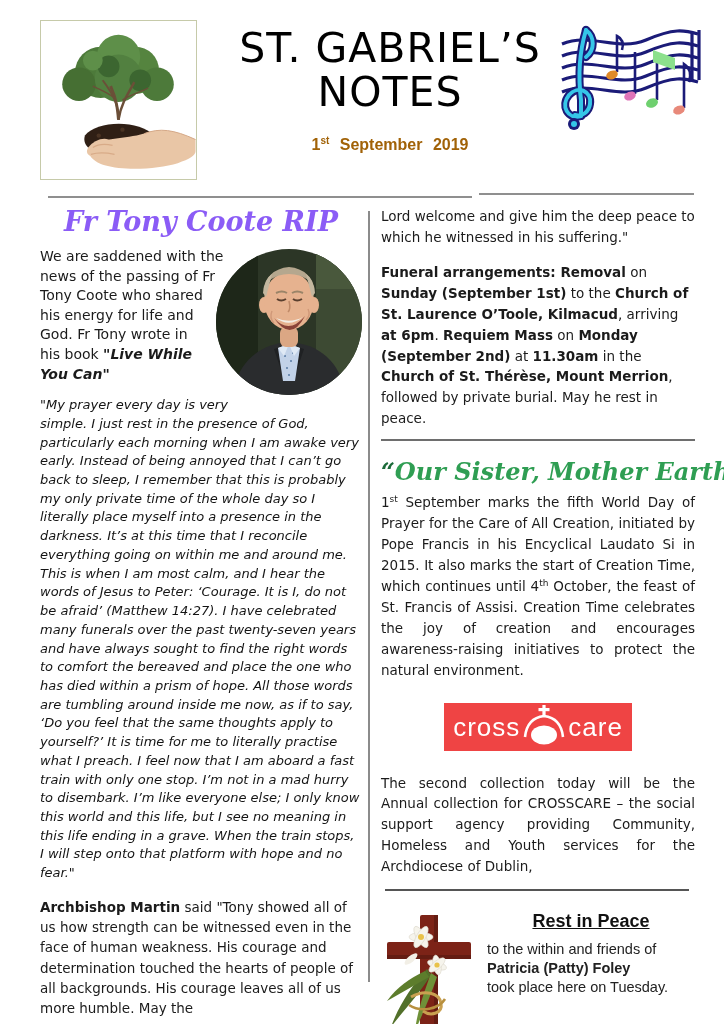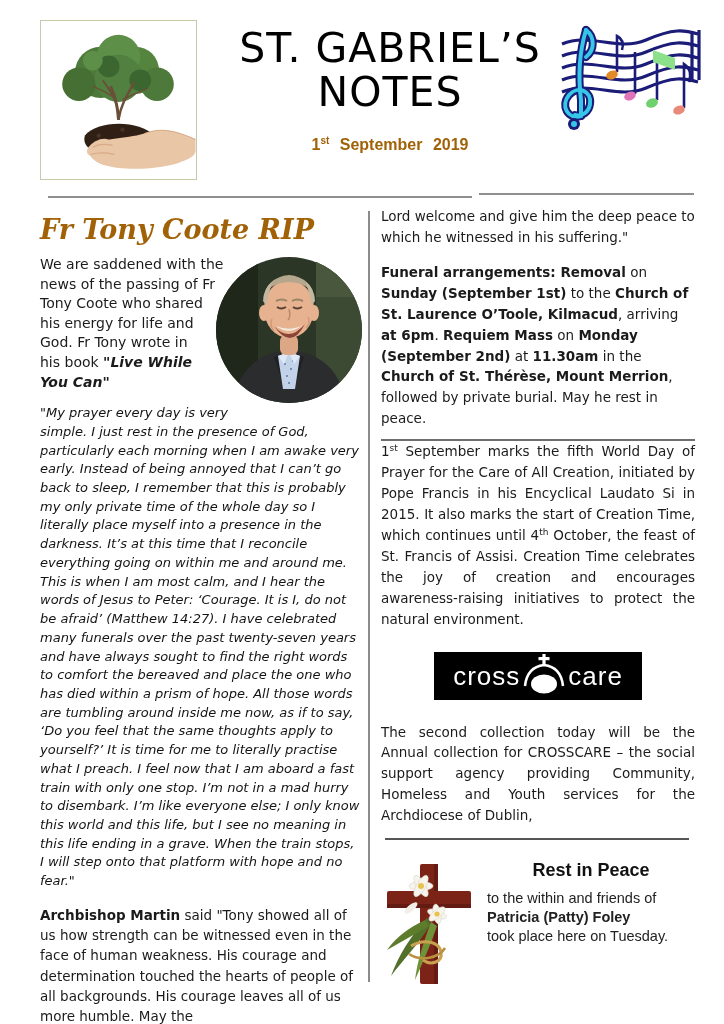--- a/index.html
+++ b/index.html
@@ -21,54 +21,54 @@
   
   .rule-a{position:absolute;left:48px;top:196px;width:424px;height:2px;background:#8f8f8f;}
   .rule-b{position:absolute;left:479px;top:193px;width:215px;height:2px;background:#8f8f8f;}
   .col-divider{position:absolute;left:368px;top:211px;width:2px;height:771px;background:#8b8b8b;}
 
   
   .col-left{position:absolute;left:40px;top:206px;width:322px;}
   .col-right{position:absolute;left:381px;top:206px;width:314px;}
 
   .h1{font-family:"DejaVu Serif",serif;font-style:italic;font-weight:600;font-size:27px;
-      margin:8px 0 10px;color:#a16207;}
+      text-align:center;margin:0 0 10px;color:#8b5cf6;}
   .portrait{float:right;width:146px;height:146px;border-radius:50%;overflow:hidden;
             shape-outside:circle(50%);margin:2px 0 6px 8px;}
   .portrait svg{width:100%;height:100%;display:block;}
   .intro{font-size:14px;line-height:1.4;margin:0;}
   .b{font-weight:bold;}
   .bi{font-weight:bold;font-style:italic;}
   .quote{margin:12px 0 0;font-style:italic;font-size:13px;line-height:1.44;color:#141414;}
   .arch{margin:14px 0 0;font-size:13.5px;line-height:1.5;}
 
   .p1{margin:0;font-size:13.5px;line-height:1.55;}
   .funeral{margin:14px 0 0;font-size:13.5px;line-height:1.55;}
   .sep{border:none;border-top:2px solid #6e6e6e;margin:10px 0 0;height:0;}
   .h2{margin:16px 0 6px;text-align:center;font-family:"DejaVu Serif",serif;font-style:italic;
       font-weight:600;font-size:24px;color:#2f9e53;white-space:nowrap;}
   .h2 .q{color:#1c6b3a;}
   .earth{margin:0;font-size:13.5px;line-height:1.55;text-align:justify;}
   .earth sup,.funeral sup{font-size:9px;}
   .it{}
 
-  .crosscare{margin:22px auto 0;width:208px;height:48px;background:#000000;
+  .crosscare{margin:22px auto 0;width:188px;height:48px;background:#ef4444;
              display:flex;align-items:center;justify-content:center;}
   .crosscare .w{color:#fff;font-size:26px;letter-spacing:1px;line-height:1;
                 font-family:"Liberation Sans",sans-serif;}
   .crosscare svg{width:46px;height:44px;margin:0 1px;}
 
   .collection{margin:22px 0 0;font-size:13.5px;line-height:1.55;text-align:justify;}
   .sep2{border:none;border-top:2px solid #555;margin:12px 6px 0 4px;height:0;}
 
   .rip{display:flex;margin-top:18px;}
   .cross-box{width:96px;height:133px;flex:none;}
   .cross-box svg{width:100%;height:100%;display:block;}
   .rip-body{flex:1;margin-left:10px;font-family:"Liberation Sans",sans-serif;color:#222;}
-  .rip-h{margin:2px 0 8px;text-align:center;font-size:18px;font-weight:bold;color:#111;}
+  .rip-h{margin:2px 0 8px;text-align:center;font-size:18px;font-weight:bold;color:#111;text-decoration:underline;}
   .rip-line{display:block;font-size:14.5px;line-height:1.3;}
 </style>
 </head>
 <body>
 
 <div class="page">
 
   <div class="tree-box">
     <svg viewBox="0 0 156 160">
       <rect x="0" y="0" width="156" height="160" fill="#ffffff"></rect>
@@ -209,20 +209,21 @@
     </p>
   </section>
 
   <section class="col-right">
     <p class="p1">Lord welcome and give him the deep peace to which he witnessed in his suffering."</p>
 
     <p class="funeral"><span class="b">Funeral arrangements: Removal</span><span> on </span><span class="b">Sunday (September 1st)</span><span> to the </span><span class="b">Church of St. Laurence O’Toole, Kilmacud</span><span>, arriving </span><span class="b">at 6pm</span><span>. </span><span class="b">Requiem Mass</span><span> on </span><span class="b">Monday (September 2nd)</span><span> at </span><span class="b">11.30am</span><span> in the </span><span class="b">Church of St. Thérèse, Mount Merrion</span><span>, followed by private burial. May he rest in peace.</span></p>
 
     <hr class="sep">
 
+    <h2 class="h2"><span class="q">“</span><span>Our Sister, Mother Earth</span></h2>
 
     <p class="earth"><span>1</span><sup>st</sup><span> September marks the fifth World Day of Prayer for the Care of All Creation, initiated by Pope Francis in his Encyclical </span><span class="it">Laudato Si</span><span> in 2015.  It also marks the start of Creation Time, which continues until 4</span><sup>th</sup><span> October, the feast of St. Francis of Assisi.  Creation Time celebrates the joy of creation and encourages awareness-raising initiatives to protect the natural environment.</span></p>
 
     <div class="crosscare">
       <span class="w">cross</span>
       <svg viewBox="0 0 46 44">
         <path d="M4,32 Q6,13 23,11 Q40,13 42,32" stroke="#ffffff" stroke-width="2.6" fill="none"></path>
         <ellipse cx="23" cy="30" rx="13" ry="9.5" fill="#ffffff"></ellipse>
         <rect x="21.4" y="0" width="3.2" height="10" fill="#ffffff"></rect>
         <rect x="17.5" y="3" width="11" height="3.2" fill="#ffffff"></rect>

